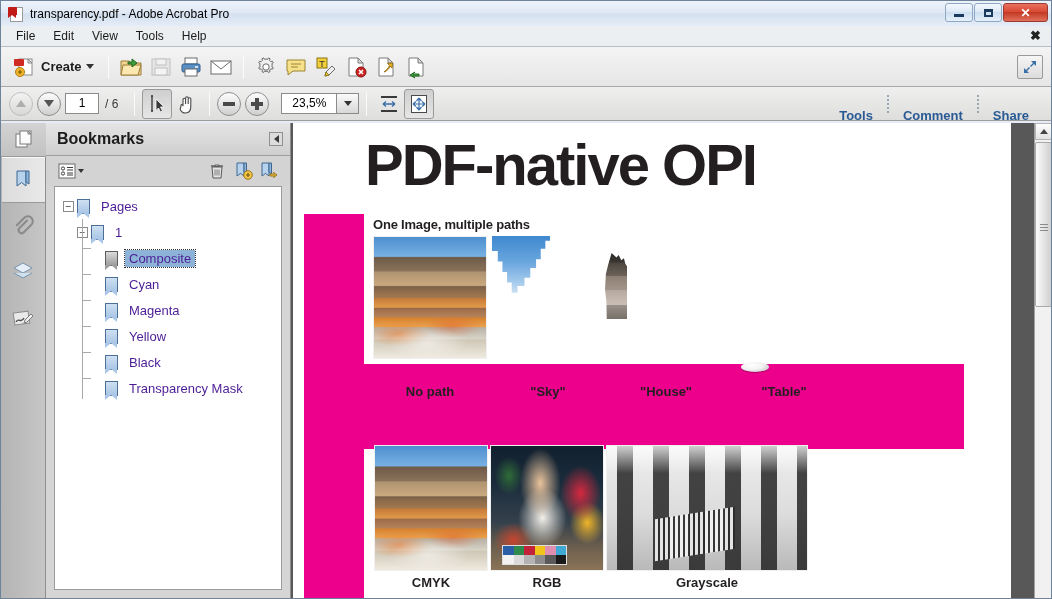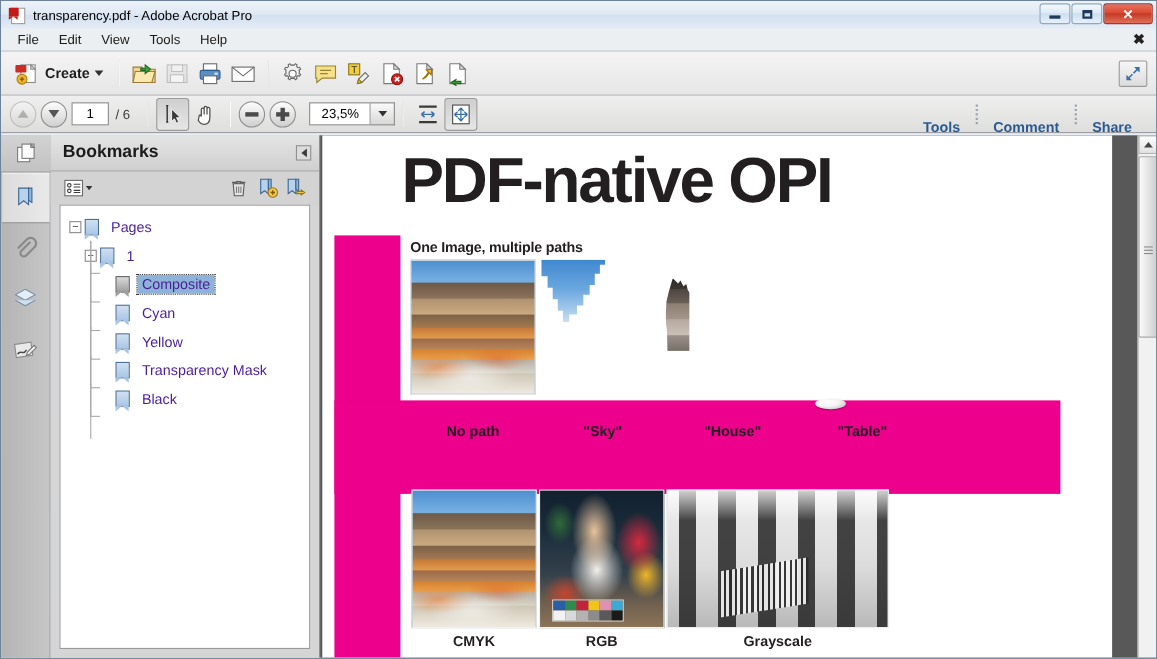--- a/index.html
+++ b/index.html
@@ -819,43 +819,50 @@
         </div>
 
         <div class="tree-row" style="padding-left:36px;">
           <div class="tw-spacer"></div>
           <div class="bm-icon">
               <div class="bk"></div>
             </div>
           <div class="bm-label">Cyan</div>
         </div>
 
+        <div class="tree-row" style="padding-left:36px;">
+          <div class="tw-spacer"></div>
+          <div class="bm-icon">
+              <div class="bk"></div>
+            </div>
+          <div class="bm-label">Magenta</div>
+        </div>
 
         <div class="tree-row" style="padding-left:36px;">
           <div class="tw-spacer"></div>
           <div class="bm-icon">
               <div class="bk"></div>
             </div>
           <div class="bm-label">Yellow</div>
         </div>
 
         <div class="tree-row" style="padding-left:36px;">
           <div class="tw-spacer"></div>
           <div class="bm-icon">
               <div class="bk"></div>
             </div>
-          <div class="bm-label">Transparency Mask</div>
+          <div class="bm-label">Black</div>
         </div>
 
         <div class="tree-row" style="padding-left:36px;">
           <div class="tw-spacer"></div>
           <div class="bm-icon">
               <div class="bk"></div>
             </div>
-          <div class="bm-label">Black</div>
+          <div class="bm-label">Transparency Mask</div>
         </div>
 
         <div class="tree-line" style="left:27px;top:32px;height:180px;"></div>
         <div class="tree-elbow" style="left:27px;top:32px;height:30px;"></div>
         <div class="tree-elbow" style="left:27px;top:58px;height:30px;"></div>
         <div class="tree-elbow" style="left:27px;top:84px;height:30px;"></div>
         <div class="tree-elbow" style="left:27px;top:110px;height:30px;"></div>
         <div class="tree-elbow" style="left:27px;top:136px;height:30px;"></div>
         <div class="tree-elbow" style="left:27px;top:162px;height:30px;"></div>
       </div>

